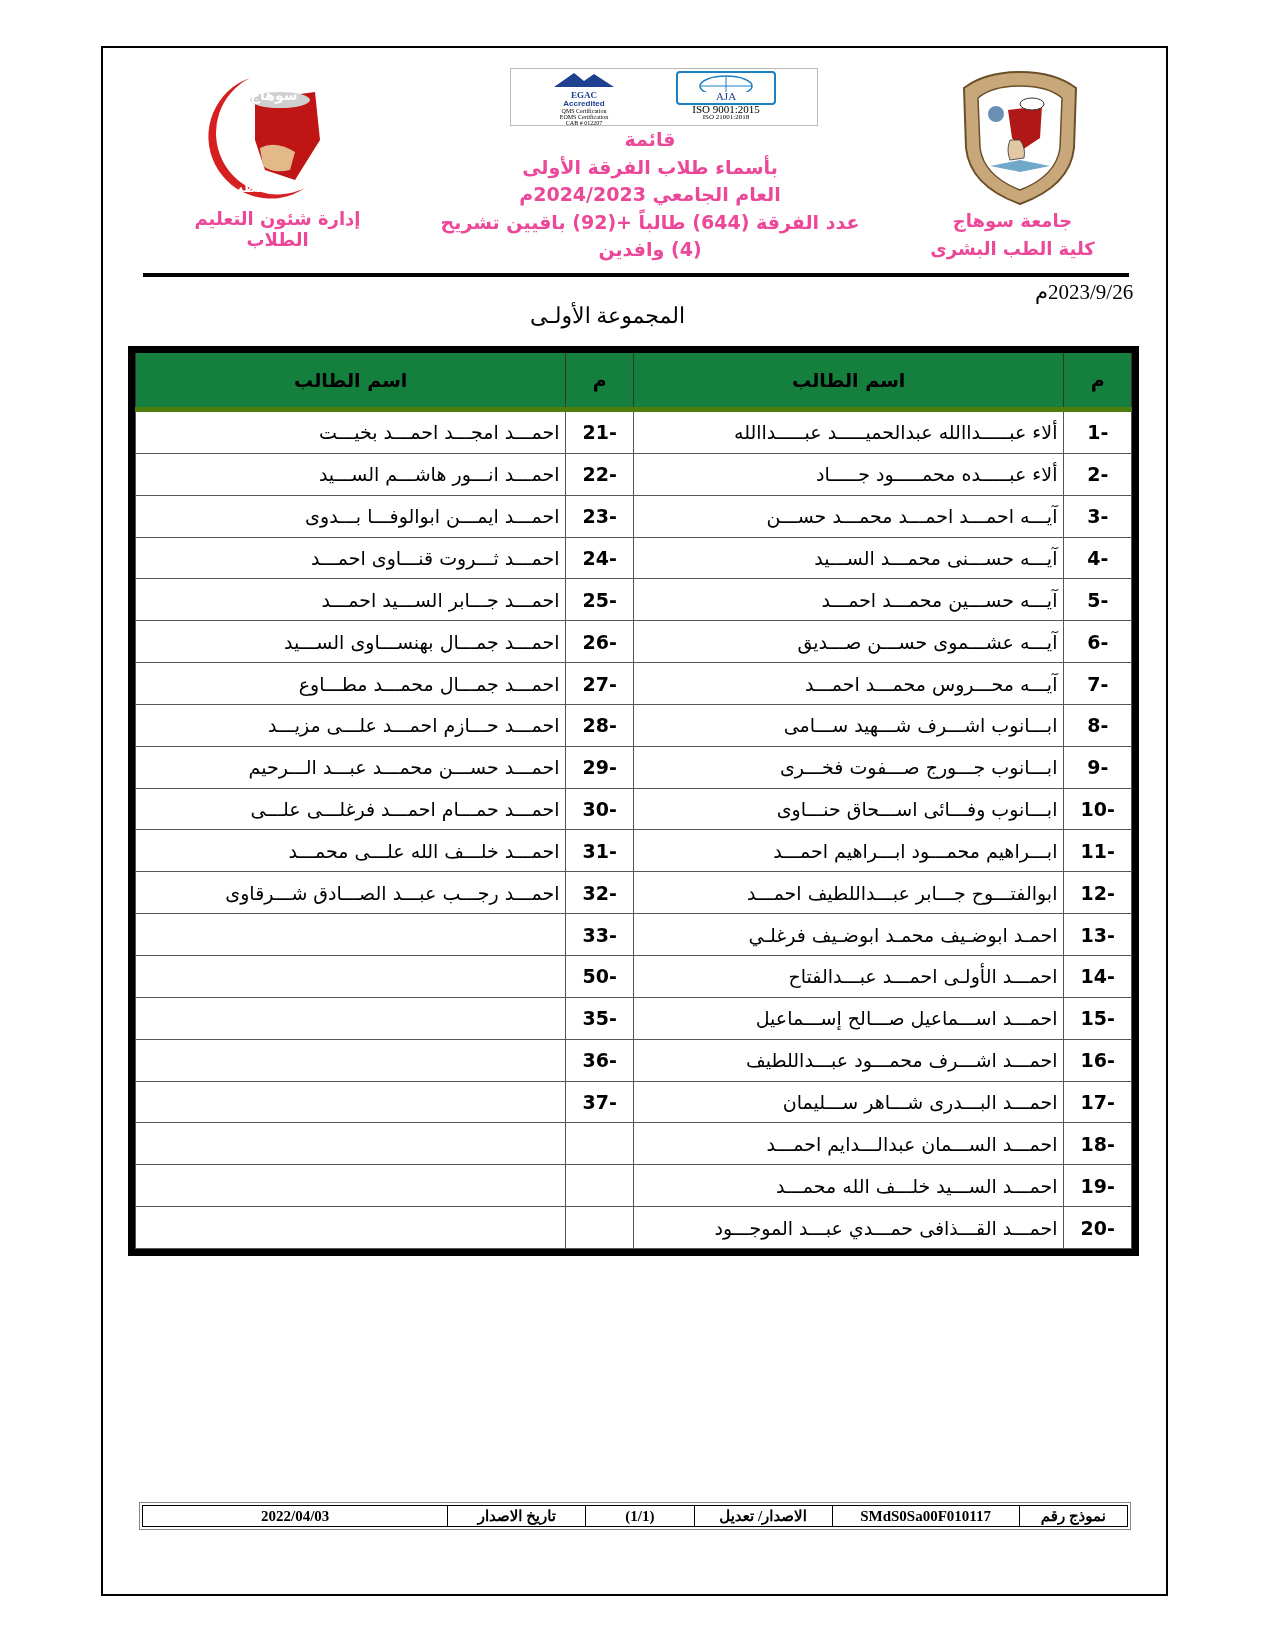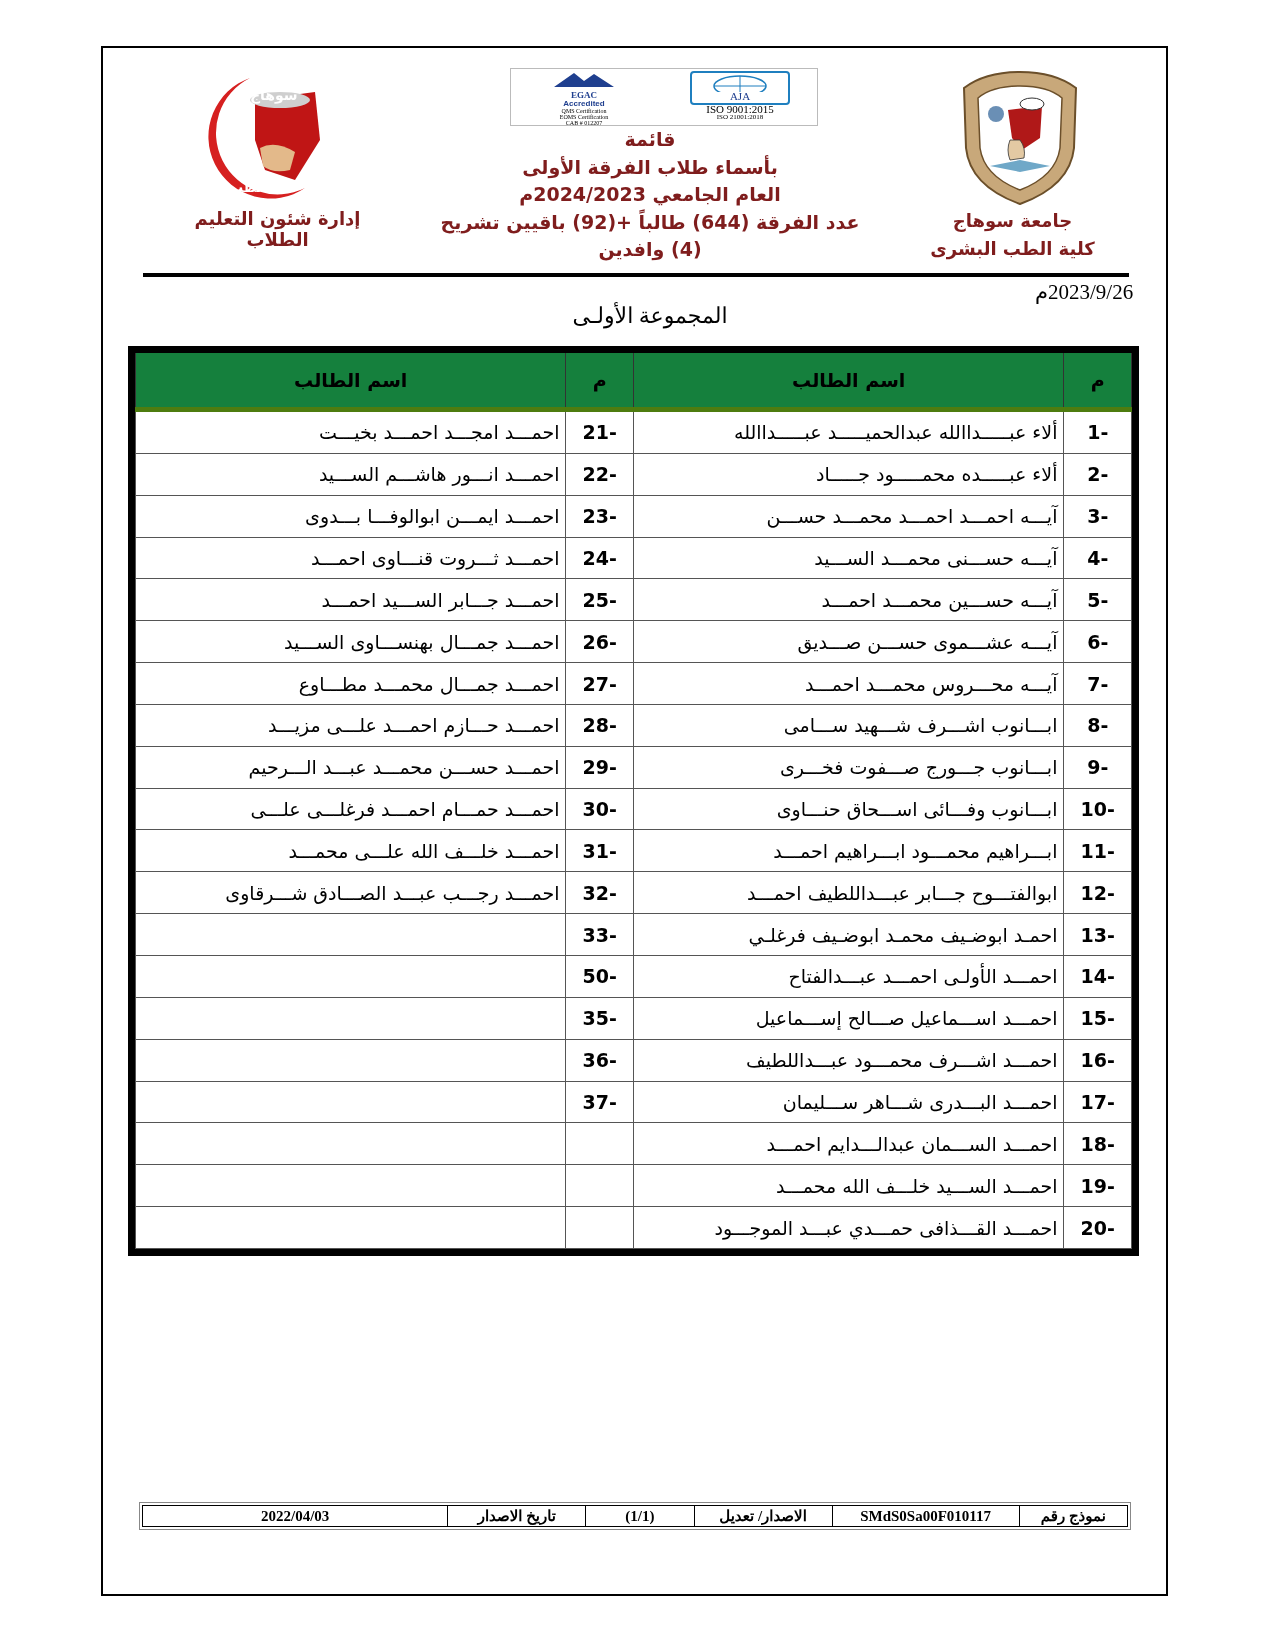--- a/index.html
+++ b/index.html
@@ -4,29 +4,29 @@
 <style>
   html, body { margin:0; padding:0; background:#ffffff; }
   body { width:1275px; height:1650px; position:relative; font-family:"DejaVu Sans", sans-serif; color:#000; }
   .page-frame { position:absolute; left:101px; top:46px; width:1067px; height:1550px; border:2px solid #000; box-sizing:border-box; }
   .abs { position:absolute; }
 
   
   .logo-left { left:155px; top:70px; width:180px; height:130px; }
   .logo-right { left:960px; top:68px; width:120px; height:140px; }
   .cert-box { left:510px; top:68px; width:308px; height:58px; border:1px solid #bbb; box-sizing:border-box; background:#fff; }
-  .header-text { direction:rtl; text-align:center; font-weight:bold; font-family:"DejaVu Sans", sans-serif; color:#7f1d1d; }
+  .header-text { direction:rtl; text-align:center; font-weight:bold; font-family:"DejaVu Sans", sans-serif; color:#ec4899; }
   .title-block { left:440px; top:126px; width:420px; }
   .title-block div { font-size:19px; line-height:27.5px; }
   .faculty-block { left:925px; top:207px; width:175px; }
   .faculty-block div { font-size:18px; line-height:28px; }
   .dept-label { left:165px; top:208px; width:225px; font-size:18px; }
   .header-rule { left:143px; top:273px; width:986px; height:4px; background:#000; }
   .date-label { left:1035px; top:280px; font-family:"Liberation Serif", serif; font-size:21px; direction:rtl; }
-  .group-label { left:530px; top:303px; width:240px; text-align:center; font-family:"Liberation Serif", serif; font-size:22px; direction:rtl; }
+  .group-label { left:530px; top:303px; width:240px; text-align:left; font-family:"Liberation Serif", serif; font-size:22px; direction:rtl; }
 
   
   .table-wrap { left:128px; top:346px; width:1011px; height:910px; border:5px solid #000; box-sizing:border-box; background:#000; padding:2px; }
   table.roster { width:100%; height:100%; border-collapse:collapse; background:#fff; table-layout:fixed; }
   table.roster th { background:#15803d; height:52px; font-weight:bold; font-size:19px; border-bottom:5px solid #4d7c0f; border-right:1.5px solid #333; border-left:1.5px solid #333; direction:rtl; }
   table.roster td { height:40px; border:1px solid #555; font-size:19px; padding:0 6px; white-space:nowrap; overflow:hidden; }
   td.num { text-align:center; font-family:"DejaVu Sans", sans-serif; font-weight:bold; font-size:20px; direction:rtl; }
   td.name { direction:rtl; text-align:right; font-family:"DejaVu Sans", sans-serif; font-size:18px; letter-spacing:0.3px; }
   col.c-name { width:43.3%; }
   col.c-num { width:6.8%; }
@@ -56,21 +56,21 @@
   <div class="abs" style="left:8px;top:2px;width:130px;height:54px;text-align:center;">
     <svg width="60" height="16" viewBox="0 0 60 16">
         <path d="M0 16 L20 2 L30 10 L40 3 L60 16 Z" fill="#1f3f8f"></path>
       </svg>
     <div style="font-family:'Liberation Serif',serif;font-size:9px;line-height:9px;color:#1f3f8f;font-weight:bold;">EGAC</div>
     <div style="font-family:'Liberation Sans',sans-serif;font-size:8px;line-height:8px;color:#1f3f8f;font-weight:bold;">Accredited</div>
     <div style="font-family:'Liberation Serif',serif;font-size:6px;line-height:6px;">QMS Certification</div>
     <div style="font-family:'Liberation Serif',serif;font-size:6px;line-height:6px;">EOMS Certification</div>
     <div style="font-family:'Liberation Serif',serif;font-size:6px;line-height:6px;">CAB # 012207</div>
   </div>
-  <div class="abs" style="left:174px;top:2px;width:110px;height:54px;text-align:center;">
+  <div class="abs" style="left:160px;top:2px;width:110px;height:54px;text-align:center;">
     <div style="margin:0 auto;width:100px;height:34px;border:2px solid #1f7fbf;border-radius:4px;box-sizing:border-box;position:relative;">
       <svg width="60" height="18" viewBox="0 0 60 18" style="position:absolute;left:18px;top:1px;">
           <ellipse cx="30" cy="12" rx="26" ry="10" fill="none" stroke="#1f7fbf" stroke-width="1.5"></ellipse>
           <path d="M4 12 H56 M30 2 V22" stroke="#1f7fbf" stroke-width="1"></path>
         </svg>
       <div style="position:absolute;left:0;right:0;bottom:1px;font-family:'Liberation Serif',serif;font-size:11px;color:#1f3f8f;">AJA</div>
     </div>
     <div style="font-family:'Liberation Serif',serif;font-size:11px;line-height:8px;">ISO 9001:2015</div>
     <div style="font-family:'Liberation Serif',serif;font-size:7px;line-height:8px;">ISO 21001:2018</div>
   </div>

